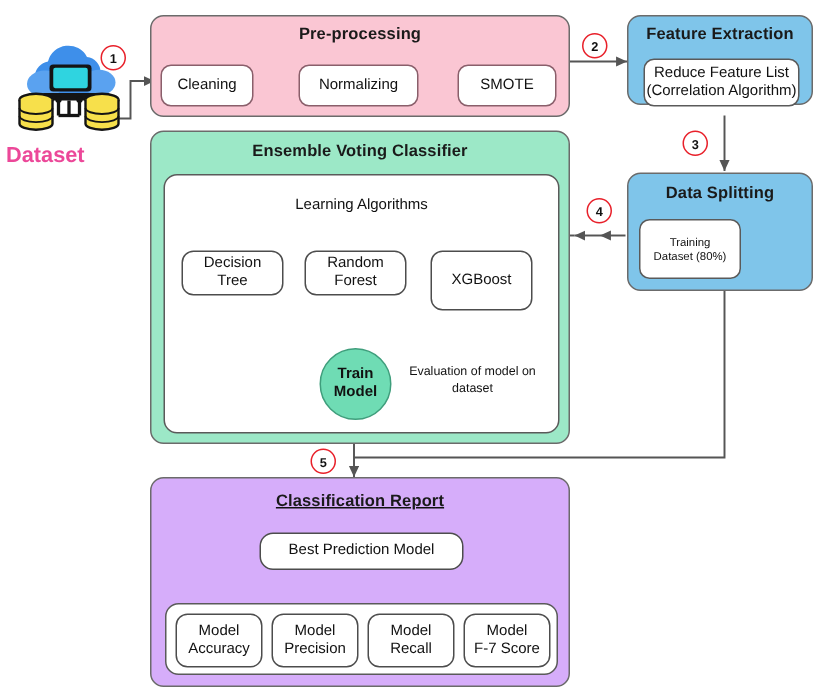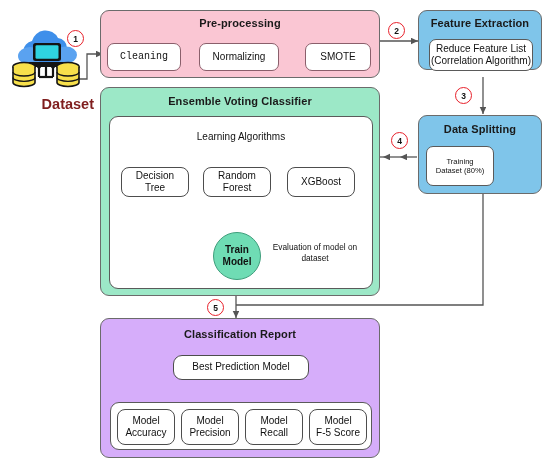--- a/index.html
+++ b/index.html
@@ -27,21 +27,21 @@
     text-align:center;
     font-weight:bold;
     font-size:11px;
     letter-spacing:.1px;
     color:#1a1a1a;
     line-height:1;
   }
 
   .g-pink   { background:#FAC6D3; }
   .g-green  { background:#9CE8C7; }
-  .g-purple { background:#D6ADFA; }
+  .g-purple { background:#D6ADFA;text-decoration:underline; }
   .g-blue   { background:#7FC5EA; }
 
   
   .pill {
     background:#ffffff;
     border:1.2px solid #5a5a5a;
     border-radius:7px;
     display:flex;
     flex-direction:column;
     align-items:center;
@@ -101,21 +101,21 @@
     font-size:8.5px;
     font-weight:bold;
     display:flex; align-items:center; justify-content:center;
     z-index:4;
   }
 
   
   #dataset-icon { position:absolute; left:10px; top:22px; width:78px; height:70px; z-index:3; }
   #dataset-caption {
     position:absolute; left:4px; top:96px; width:90px;
-    text-align:right; font-weight:bold; font-size:14.5px; color:#7f1d1d;
+    text-align:left; font-weight:bold; font-size:14.5px; color:#ec4899;
     z-index:3;
   }
 </style>
 </head>
 <body>
 
 <div id="canvas">
 
   <svg class="wires" viewBox="0 0 550 466">
     <defs>
@@ -182,21 +182,21 @@
       <path d="M29,45 v10 M36,45 v10 M43,45 v10" stroke="#141414" stroke-width="2.2" fill="none"></path>
       <path d="M29,55 h14" stroke="#141414" stroke-width="2.2" fill="none"></path>
       <circle cx="29" cy="44.5" r="2.1" fill="#141414"></circle>
       <circle cx="43" cy="44.5" r="2.1" fill="#141414"></circle>
     </svg>
   </div>
   <div id="dataset-caption">Dataset</div>
 
   <div class="node group g-pink" style="left:100px; top:10px; width:280px; height:68px;">
     <div class="group-title" style="margin-top:7px;">Pre-processing</div>
-    <div class="pill on-pink" style="position:absolute; left:6px; top:32px; width:74px; height:28px;font-family:Liberation Mono, monospace;">
+    <div class="pill on-pink" style="position:absolute; left:6px; top:32px; width:62px; height:28px;">
       <span>Cleaning</span>
     </div>
     <div class="pill on-pink" style="position:absolute; left:204px; top:32px; width:66px; height:28px;">
       <span>SMOTE</span>
     </div>
     <div class="pill on-pink" style="position:absolute; left:98px; top:32px; width:80px; height:28px;">
       <span>Normalizing</span>
     </div>
   </div>
 
@@ -224,21 +224,21 @@
     <div class="label-plain" style="left:8px; top:42px; width:264px; font-size:10px;">Learning Algorithms</div>
 
     <div class="plain-box" style="position:absolute; left:102px; top:79px; width:68px; height:30px;">
       <span>Random</span>
       <span>Forest</span>
     </div>
     <div class="plain-box" style="position:absolute; left:20px; top:79px; width:68px; height:30px;">
       <span>Decision</span>
       <span>Tree</span>
     </div>
-    <div class="plain-box" style="position:absolute; left:186px; top:79px; width:68px; height:30px;">
+    <div class="plain-box" style="position:absolute; left:186px; top:79px; width:68px; height:40px;">
       <span>XGBoost</span>
     </div>
 
     <div class="circle-train" style="position:absolute; left:112px; top:144px; width:48px; height:48px;">
       <span>Train</span>
       <span>Model</span>
     </div>
 
     <div class="label-plain" style="left:166px; top:154px; width:96px; font-size:8.3px;">Evaluation of model on dataset</div>
   </div>
@@ -258,21 +258,21 @@
       <div class="plain-box" style="position:absolute; left:70px; top:6px; width:58px; height:36px;">
         <span>Model</span>
         <span>Precision</span>
       </div>
       <div class="plain-box" style="position:absolute; left:134px; top:6px; width:58px; height:36px;">
         <span>Model</span>
         <span>Recall</span>
       </div>
       <div class="plain-box" style="position:absolute; left:198px; top:6px; width:58px; height:36px;">
         <span>Model</span>
-        <span>F-5 Score</span>
+        <span>F-7 Score</span>
       </div>
     </div>
   </div>
 
   <div class="step" style="left:67px; top:30px;">
     <span>1</span>
   </div>
   <div class="step" style="left:388px; top:22px;">
     <span>2</span>
   </div>

